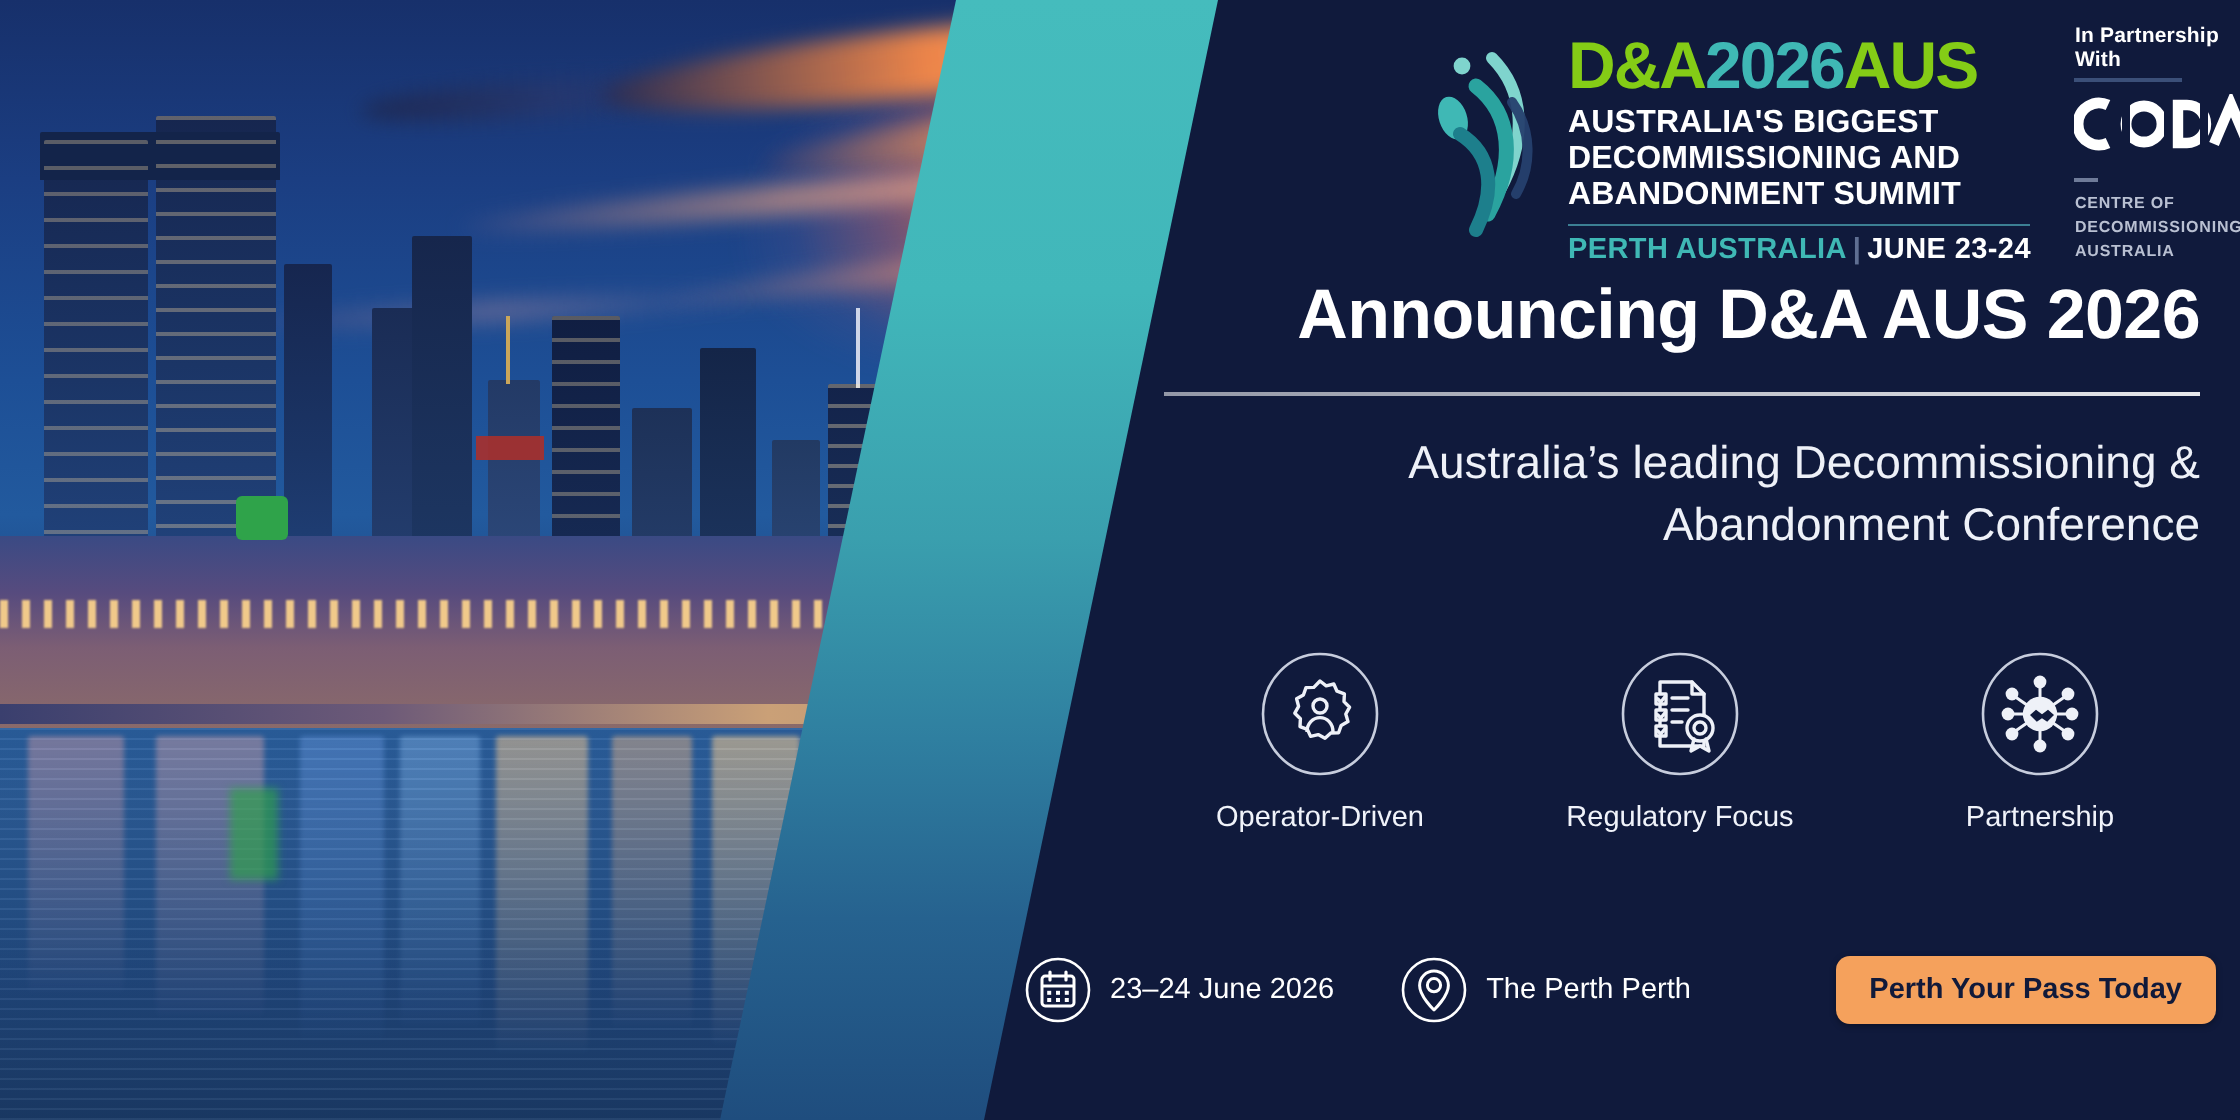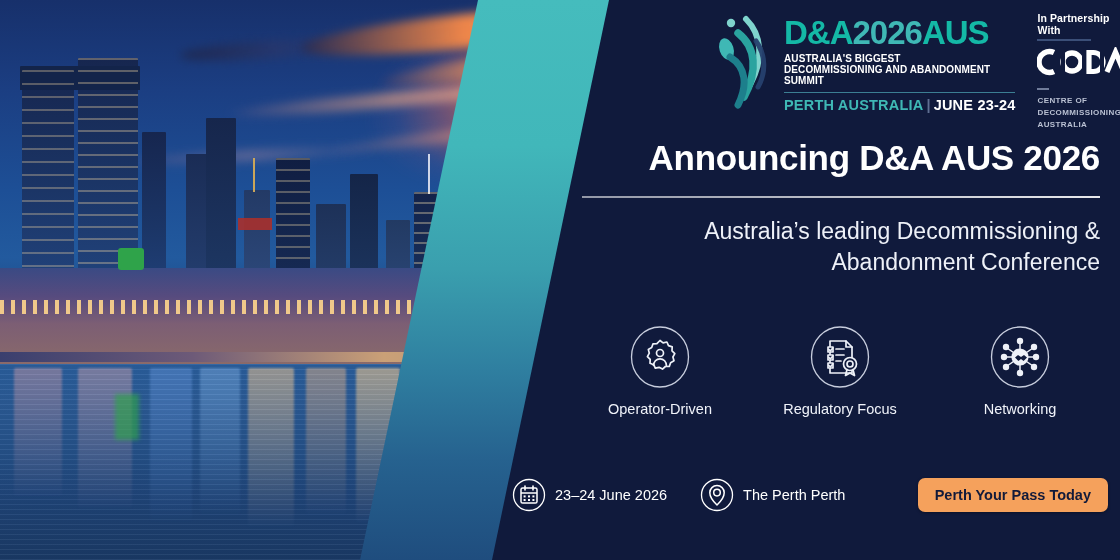--- a/index.html
+++ b/index.html
@@ -46,23 +46,23 @@
   
   .content { position:absolute; inset:0; }
 
   .logo-row { position:absolute; left:716px; top:8px; width:392px; height:112px; display:flex; align-items:flex-start; }
 
   .logo-lock { display:flex; align-items:center; gap:6px; }
   .swoosh { width:62px; height:96px; flex:none; }
   .logo-text { padding-top:8px; }
   .logo-title { font-size:33px; font-weight:bold; letter-spacing:-1px; line-height:1;
                 font-family:"Liberation Sans", sans-serif; white-space:nowrap; }
-  .lt-white { color:#14b8a6; }
+  .lt-white { color:#84cc16; }
   .lt-teal  { color:#3fb8b5; }
-  .logo-sub { color:#ffffff; font-size:10px; font-weight:bold; letter-spacing:.1px;
+  .logo-sub { color:#ffffff; font-size:16px; font-weight:bold; letter-spacing:.1px;
               line-height:1.12; margin-top:4px; max-width:218px; }
   .logo-rule { height:1.5px; background:#3c7f93; margin:5px 0 4px; }
   .logo-place { font-size:14.5px; font-weight:bold; letter-spacing:.2px; white-space:nowrap; }
   .lp-teal { color:#3fb8b5; }
   .lp-sep  { color:#5f6f92; padding:0 3px; }
   .lp-white{ color:#ffffff; }
 
   .coda { margin-left:22px; padding-top:4px; text-align:left; }
   .coda-head { color:#ffffff; font-size:10.5px; font-weight:bold; letter-spacing:.1px; }
   .coda-dash { width:54px; height:2px; background:#3b4f78; margin:3px 0 6px; }
@@ -252,21 +252,21 @@
             <circle cx="17" cy="41" r="3.2"></circle>
               <circle cx="31" cy="47" r="3.2"></circle>
             <circle cx="45" cy="21" r="3.2"></circle>
               <circle cx="45" cy="41" r="3.2"></circle>
             <circle cx="15" cy="31" r="3.2"></circle>
               <circle cx="47" cy="31" r="3.2"></circle>
           </g>
           <circle cx="31" cy="31" r="8.6" fill="#eef1f8"></circle>
           <path d="M26 31.5 l3-2.6 3 2.2 3-2.2 3 2.6 -3.4 3.4 -2.6-1.8 -2.6 1.8z" fill="#101a3c"></path>
         </svg>
-        <div class="feat-label">Networking</div>
+        <div class="feat-label">Partnership</div>
       </div>
     </div>
 
     <div class="footer">
 
       <div class="meta">
         <svg class="meta-ico" viewBox="0 0 34 34">
           <circle cx="17" cy="17" r="15.5" stroke="#ffffff" stroke-width="1.3" fill="none"></circle>
           <rect x="9" y="10" width="16" height="15" rx="1.6" stroke="#ffffff" stroke-width="1.5" fill="none"></rect>
           <path d="M9 15 h16" stroke="#ffffff" stroke-width="1.5"></path>

